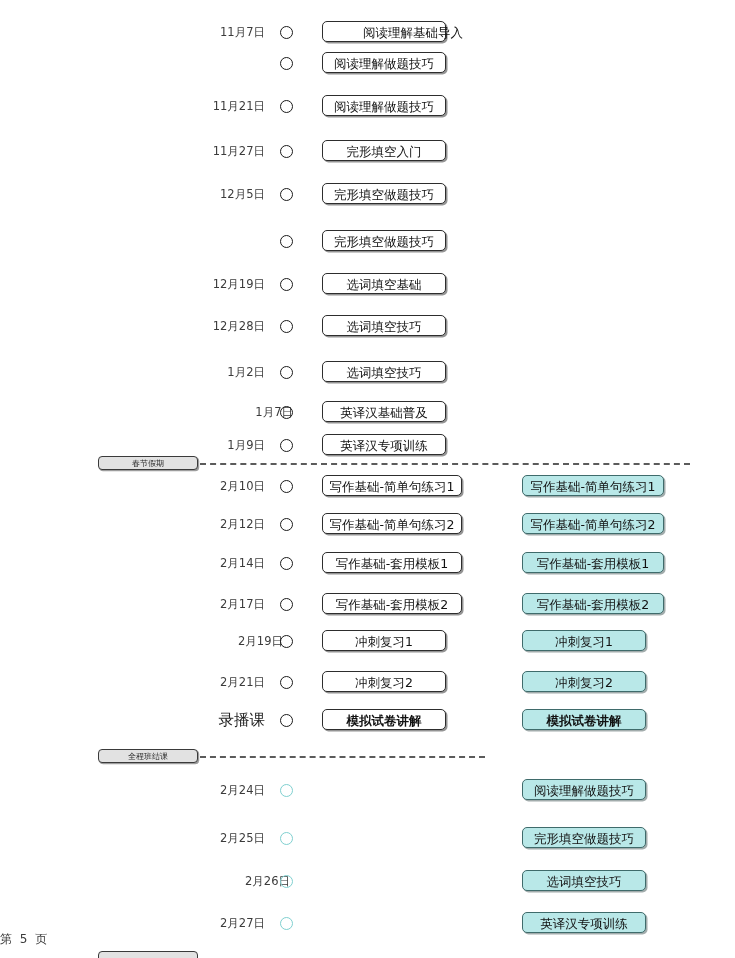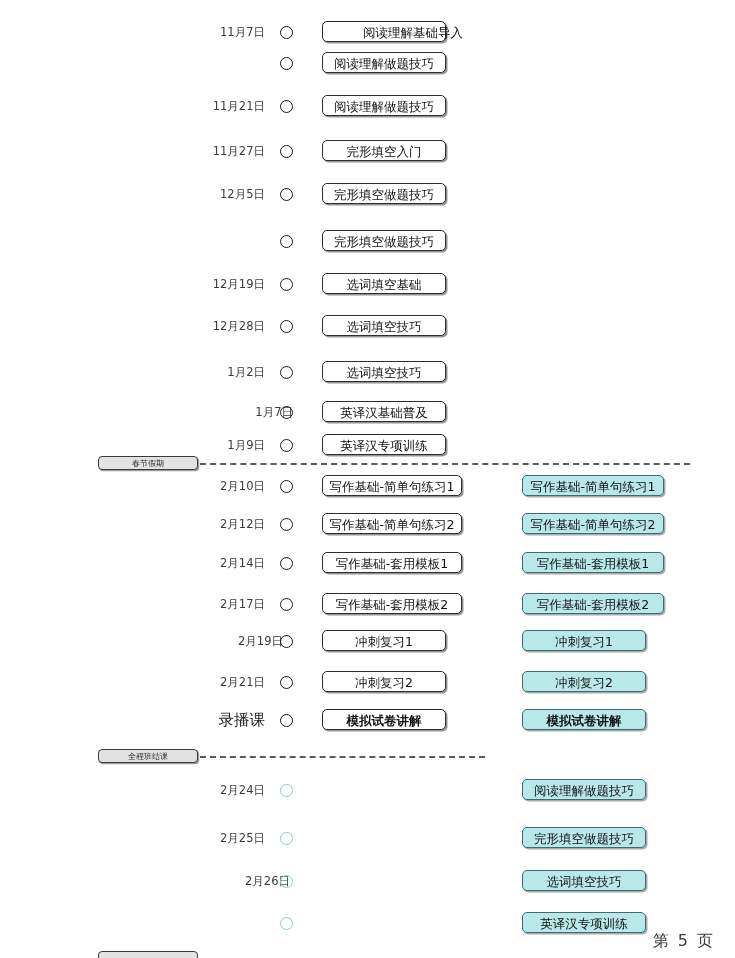--- a/index.html
+++ b/index.html
@@ -126,22 +126,22 @@
     background: #e2e2e2;
     border: 1.2px solid #3a3a3a;
     border-radius: 4px;
   }
 
   .page-footer {
     position: absolute;
     left: 0;
     top: 931px;
     width: 715px;
-    text-align: right;
-    font-size: 16px;
+    text-align: left;
+    font-size: 12px;
     color: #3a3a3a;
     letter-spacing: 2px;
   }
 </style>
 </head>
 <body>
 
 <div id="canvas">
     <div class="row" style="top: 19px;">
       <div class="date">11月7日</div>
@@ -247,20 +247,21 @@
       <div class="date">2月25日</div>
       <div class="marker teal"></div>
       <div class="card right" style="width: 124px;">完形填空做题技巧</div>
     </div>
     <div class="row" style="top: 868px; padding-left: 25px;">
       <div class="date">2月26日</div>
       <div class="marker teal"></div>
       <div class="card right" style="width: 124px;">选词填空技巧</div>
     </div>
     <div class="row" style="top: 910px;">
+      <div class="date">2月27日</div>
       <div class="marker teal"></div>
       <div class="card right" style="width: 124px;">英译汉专项训练</div>
     </div>
     <div class="divider" style="top: 456px;">
       <div class="pill">春节假期</div>
       <div class="dash" style="width: 490px;"></div>
     </div>
     <div class="divider" style="top: 749px;">
       <div class="pill">全程班结课</div>
       <div class="dash" style="width: 285px;"></div>

